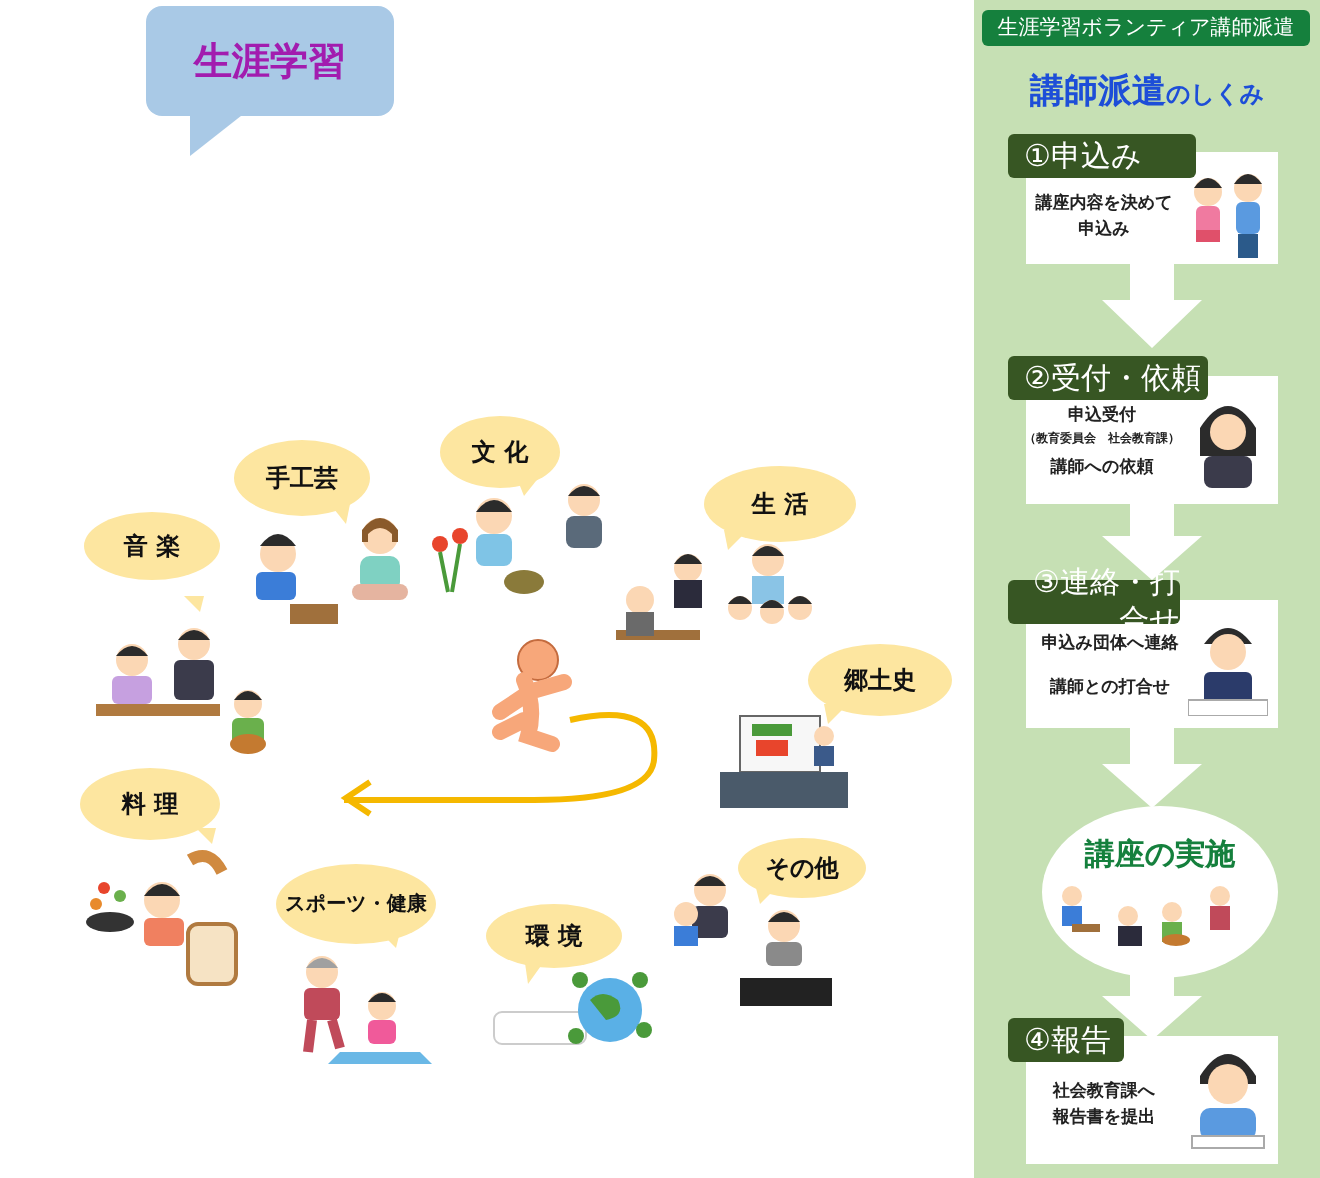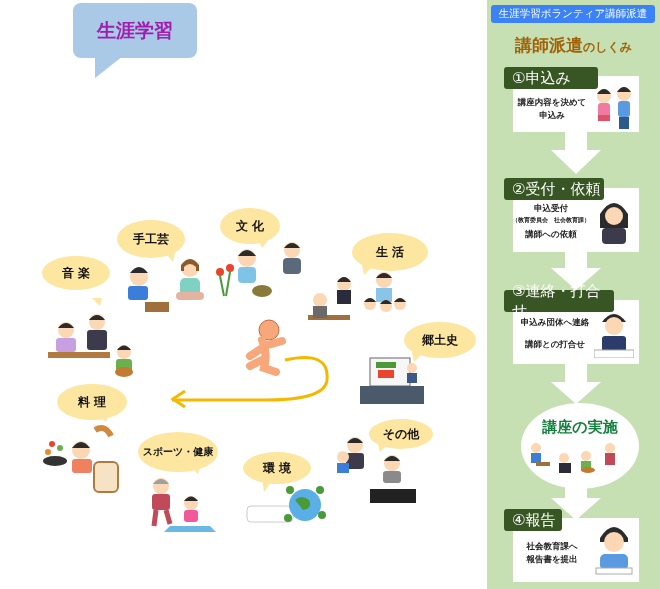--- a/index.html
+++ b/index.html
@@ -6,22 +6,22 @@
   body{width:660px;height:589px;position:relative;overflow:hidden;font-family:"DejaVu Sans","Liberation Sans",sans-serif;color:#111;}
   .abs{position:absolute;}
   
   .tag-bubble{left:73px;top:3px;width:124px;height:55px;background:#a9c9e6;border-radius:8px;display:flex;align-items:center;justify-content:center;font-size:19px;font-weight:bold;color:#a21caf;}
   .tag-tail{left:95px;top:56px;width:0;height:0;border-left:0 solid transparent;border-right:28px solid transparent;border-top:22px solid #a9c9e6;}
   .title{left:90px;top:88px;width:300px;text-align:center;font-size:33px;line-height:42px;color:#111;letter-spacing:1px;}
   
   .sb{background:#fde6a0;border-radius:50%;display:flex;align-items:center;justify-content:center;font-size:12px;font-weight:bold;color:#111;}
   
   .panel{left:487px;top:0;width:173px;height:589px;background:#c6e0b4;}
-  .panel-head{left:491px;top:5px;width:164px;height:18px;background:#3b82f6;border-radius:3px;color:#fff;font-size:10.5px;display:flex;align-items:center;justify-content:center;}
-  .panel-sub{left:487px;top:34px;width:173px;text-align:center;font-size:17px;font-weight:bold;color:#a16207;}
+  .panel-head{left:491px;top:5px;width:164px;height:18px;background:#15803d;border-radius:3px;color:#fff;font-size:10.5px;display:flex;align-items:center;justify-content:center;}
+  .panel-sub{left:487px;top:34px;width:173px;text-align:center;font-size:17px;font-weight:bold;color:#1d4ed8;}
   .panel-sub small{font-size:12px;}
   .step-box{position:absolute;background:#fff;}
   .step-label{position:absolute;background:#375623;color:#fff;border-radius:3px;font-size:15px;display:flex;align-items:center;padding-left:8px;box-sizing:border-box;}
   .step-text{position:absolute;font-size:8.5px;font-weight:bold;text-align:center;color:#222;line-height:13px;}
   .arrow-down{position:absolute;}
   .oval{position:absolute;background:#fff;border-radius:50%;}
 </style>
 </head>
 <body>
 
@@ -51,21 +51,21 @@
 <div class="abs sb" style="left:42px;top:256px;width:68px;height:34px;">
     <span>音 楽</span>
   </div>
 <div class="abs" style="left:92px;top:298px;border-left:8px solid transparent;border-right:2px solid transparent;border-top:8px solid #fde6a0;"></div>
 
 <div class="abs sb" style="left:404px;top:322px;width:72px;height:36px;">
     <span>郷土史</span>
   </div>
 <div class="abs" style="left:412px;top:352px;border-left:2px solid transparent;border-right:10px solid transparent;border-top:10px solid #fde6a0;"></div>
 
-<div class="abs sb" style="left:57px;top:384px;width:70px;height:36px;">
+<div class="abs sb" style="left:40px;top:384px;width:70px;height:36px;">
     <span>料 理</span>
   </div>
 <div class="abs" style="left:98px;top:414px;border-left:8px solid transparent;border-right:2px solid transparent;border-top:8px solid #fde6a0;"></div>
 
 <div class="abs sb" style="left:138px;top:432px;width:80px;height:40px;font-size:10px;">
     <span>スポーツ・健康</span>
   </div>
 <div class="abs" style="left:190px;top:466px;border-left:8px solid transparent;border-right:2px solid transparent;border-top:8px solid #fde6a0;"></div>
 
 <div class="abs sb" style="left:243px;top:452px;width:68px;height:32px;">
@@ -236,21 +236,21 @@
 <svg class="abs" style="left:596px;top:196px;" width="36" height="48">
   <path d="M4 18 q14 -22 28 0 v14 h-28 z" fill="#2b2b2b"></path>
   <circle cx="18" cy="20" r="9" fill="#fbd7b4"></circle>
   <rect x="6" y="32" width="24" height="16" rx="4" fill="#3b3b4b"></rect>
 </svg>
 <svg class="arrow-down" style="left:551px;top:252px;" width="50" height="38">
     <path d="M14 0 h22 v16 h14 l-25 22 l-25 -22 h14 z" fill="#fff"></path>
   </svg>
 
 <div class="step-box" style="left:513px;top:300px;width:126px;height:64px;"></div>
-<div class="step-label" style="left:504px;top:290px;width:110px;height:22px;">
+<div class="step-label" style="left:504px;top:290px;width:86px;height:22px;text-align:right;">
     <span>③連絡・打合せ</span>
   </div>
 <div class="step-text" style="left:512px;top:316px;width:86px;">
   <div>申込み団体へ連絡</div>
   <div style="margin-top:9px;">講師との打合せ</div>
 </div>
 <svg class="abs" style="left:594px;top:310px;" width="40" height="48">
   <path d="M8 12 q12 -16 24 0" fill="#2b2b2b"></path>
   <circle cx="20" cy="16" r="9" fill="#fbd7b4"></circle>
   <rect x="8" y="26" width="24" height="18" rx="3" fill="#2b3b6a"></rect>

